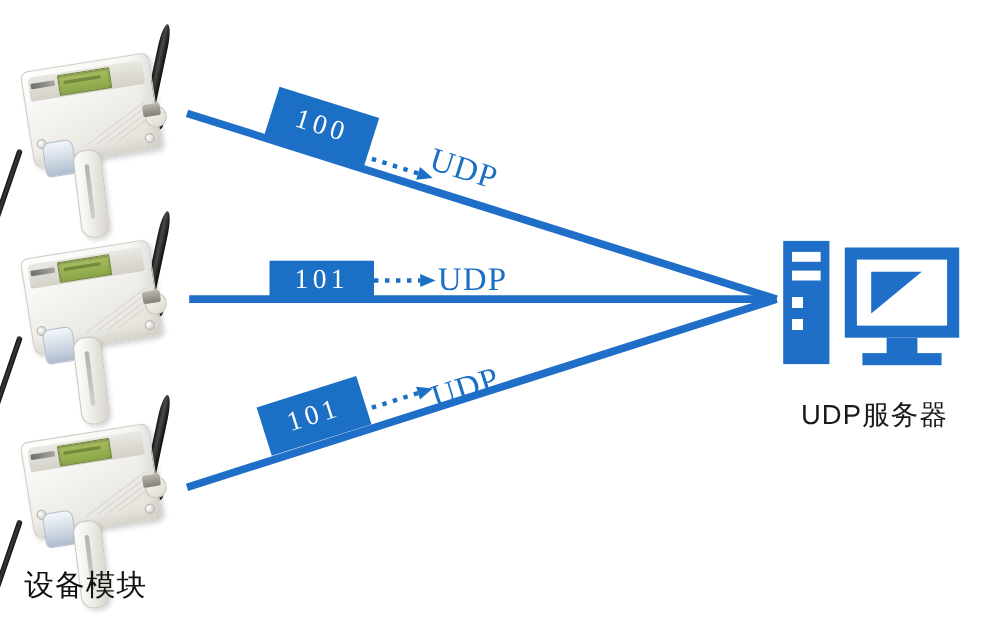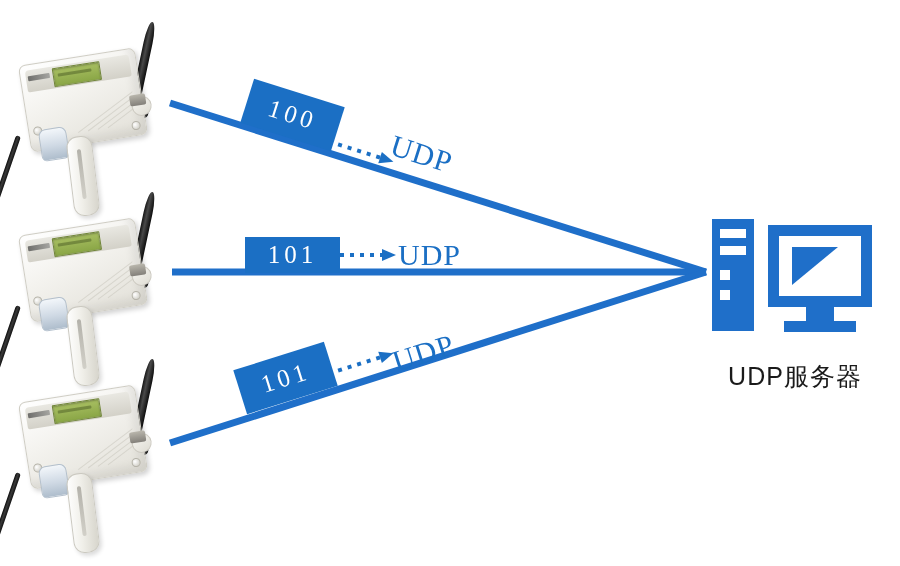--- a/index.html
+++ b/index.html
@@ -207,14 +207,15 @@
 
       <rect x="62" y="10" width="104" height="82" fill="#1f6fc9"></rect>
       <rect x="73" y="21" width="82" height="60" fill="#ffffff"></rect>
       <polygon points="86,70 86,32 132,32" fill="#1f6fc9"></polygon>
       <rect x="100" y="92" width="28" height="16" fill="#1f6fc9"></rect>
       <rect x="78" y="106" width="72" height="11" fill="#1f6fc9"></rect>
     </svg>
   </div>
   <div class="srv-label">UDP服务器</div>
 
+  <div class="caption">设备模块</div>
 
 </div>
 
 </body></html>

